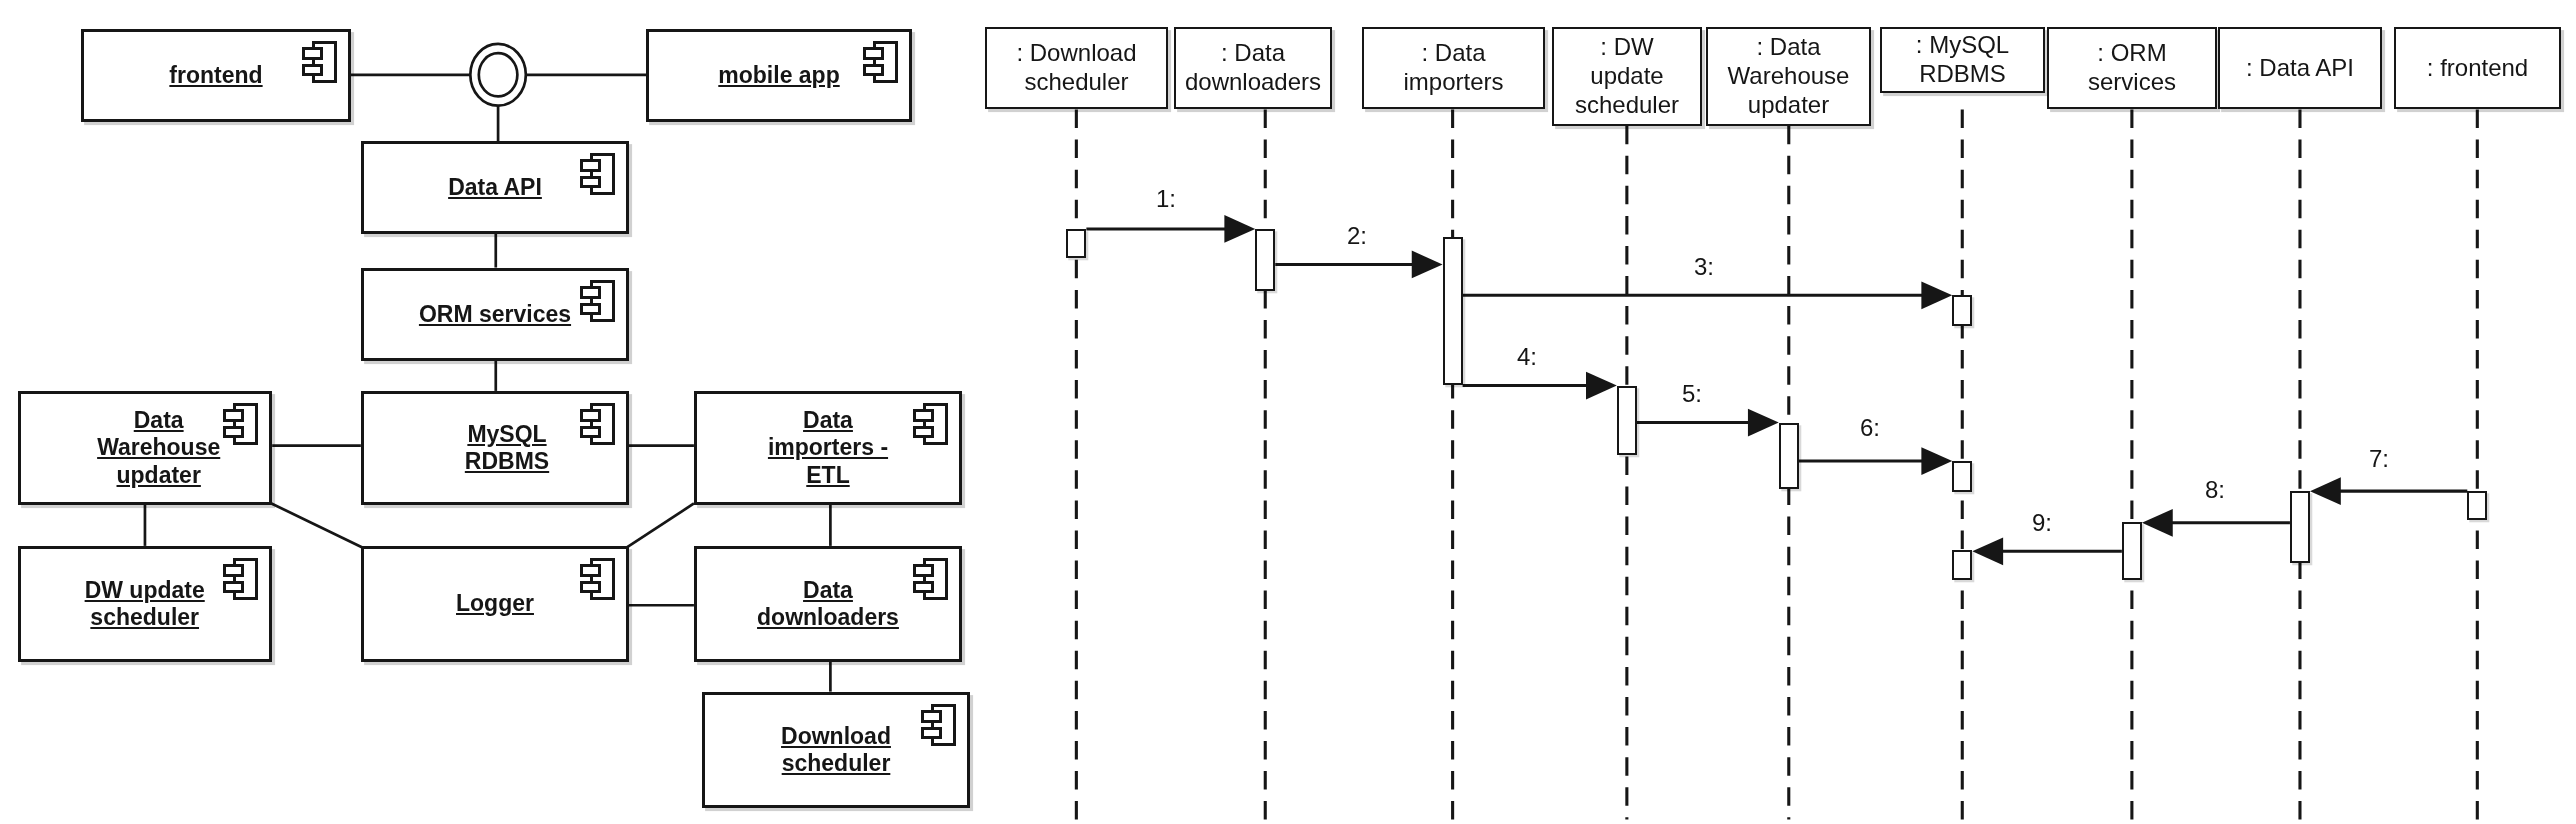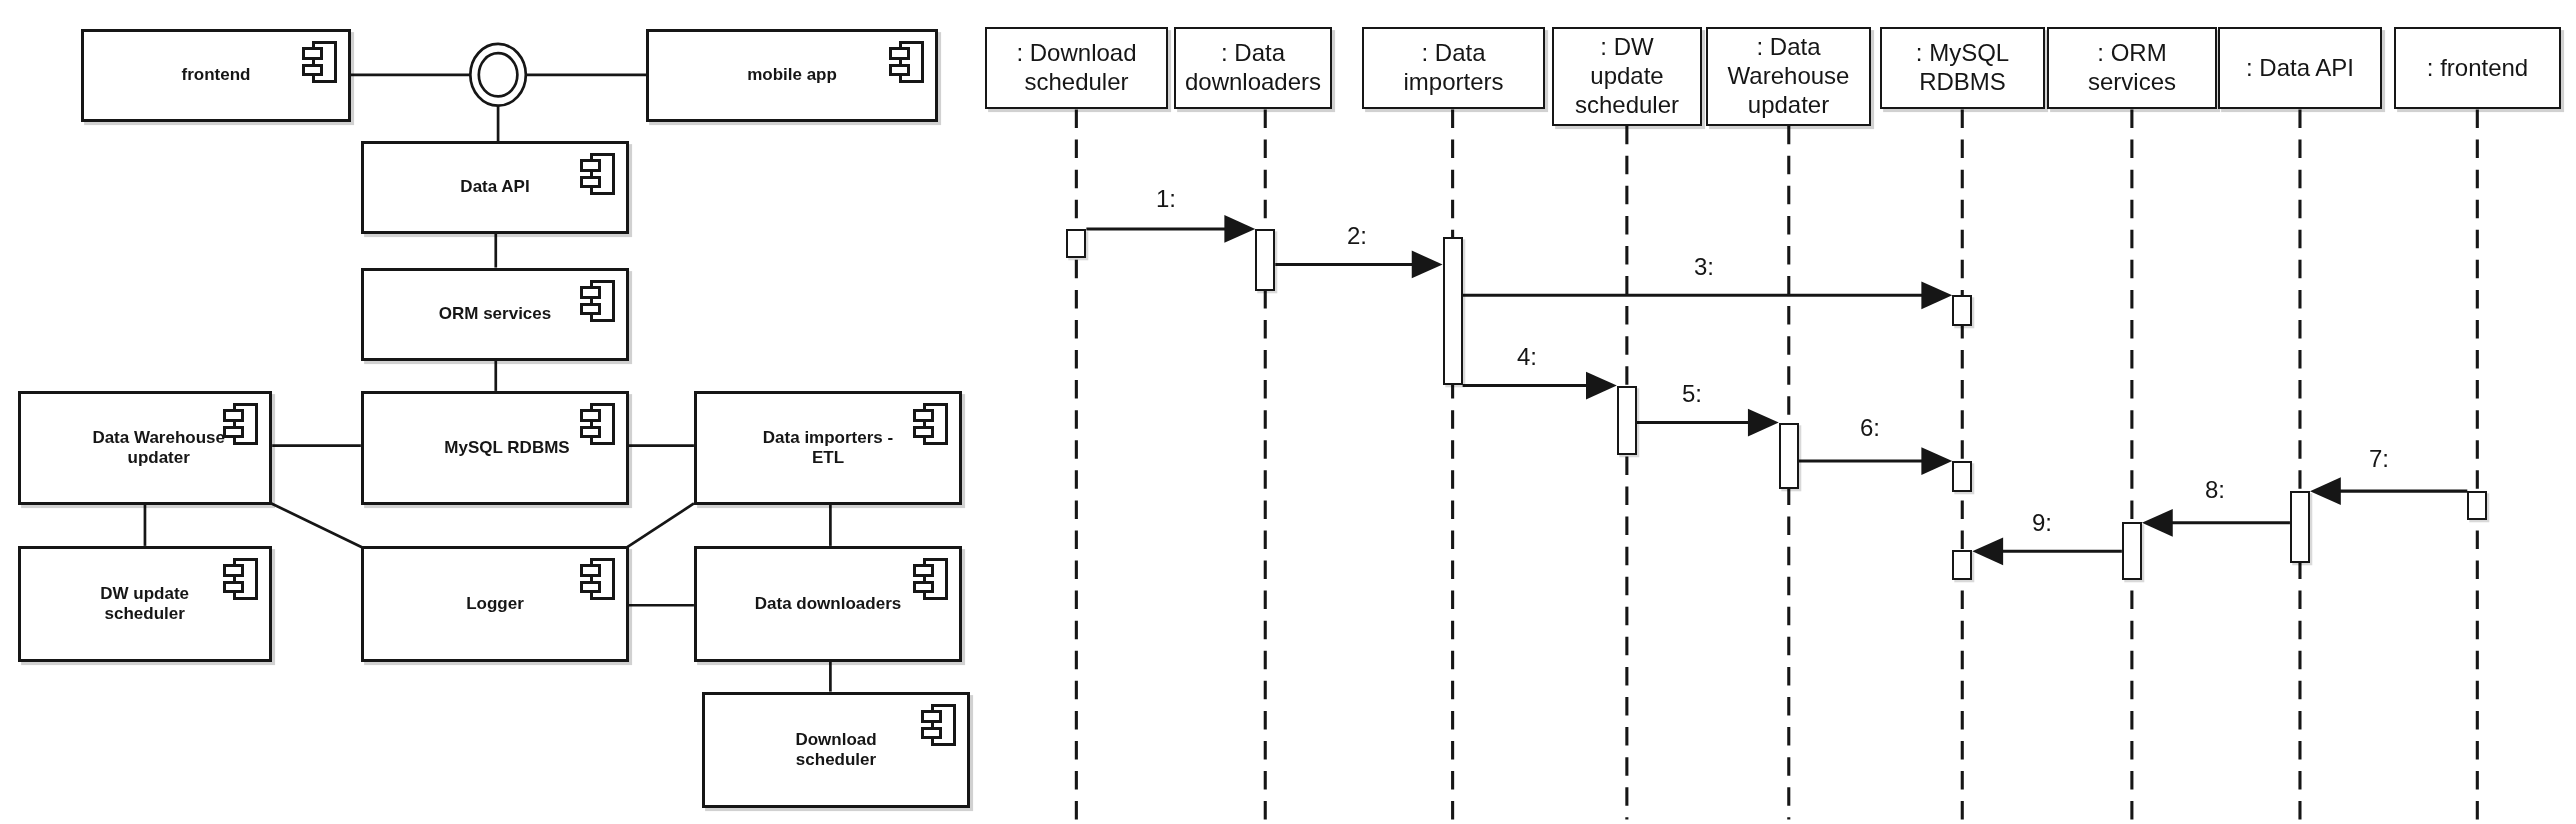--- a/index.html
+++ b/index.html
@@ -5,21 +5,21 @@
   html,body{margin:0;padding:0;background:#ffffff;}
   body{font-family:"Liberation Sans",sans-serif;color:#161616;}
   #stage{position:relative;width:2576px;height:825px;background:#ffffff;overflow:hidden;}
   #diagram-svg{position:absolute;left:0;top:0;}
 
   
   .cbox{
     position:absolute;box-sizing:border-box;background:#ffffff;
     border:3.1px solid #161616;box-shadow:3.1px 3.1px 0 rgba(0,0,0,0.18);
     display:flex;align-items:center;justify-content:center;text-align:center;
-    font-weight:bold;font-size:17px;line-height:1.18;
+    font-weight:bold;font-size:23px;line-height:1.18;text-decoration:underline;
   }
   .cbox .lbl{display:inline-block;}
 
   
   .shead{
     position:absolute;box-sizing:border-box;background:#ffffff;
     border:2.7px solid #161616;box-shadow:3.1px 3.1px 0 rgba(0,0,0,0.18);
     display:flex;align-items:center;justify-content:center;text-align:center;
     font-weight:400;font-size:24px;line-height:1.2;padding:0 18.5px;
   }
@@ -90,21 +90,21 @@
       <polygon points="2558,715 2598,697 2598,733" fill="#161616"></polygon>
     </svg>
 <div class="cbox" style="left: 81px; top: 29px; width: 270px; height: 93px;">
       <div class="lbl">frontend</div>
       <div class="comp-icon">
         <div class="ci-body"></div>
         <div class="ci-tab ci-tab1"></div>
         <div class="ci-tab ci-tab2"></div>
       </div>
     </div>
-    <div class="cbox" style="left: 646px; top: 29px; width: 292px; height: 93px;">
+    <div class="cbox" style="left: 646px; top: 29px; width: 266px; height: 93px;">
       <div class="lbl">mobile app</div>
       <div class="comp-icon">
         <div class="ci-body"></div>
         <div class="ci-tab ci-tab1"></div>
         <div class="ci-tab ci-tab2"></div>
       </div>
     </div>
     <div class="cbox" style="left: 361px; top: 141px; width: 268px; height: 93px; justify-content: center;">
       <div class="lbl">Data API</div>
       <div class="comp-icon">
@@ -185,21 +185,21 @@
     </div>
     <div class="shead" style="left: 1362px; top: 27px; width: 183px; height: 82px;">
       <div class="lbl">: Data importers</div>
     </div>
     <div class="shead" style="left: 1552px; top: 27px; width: 150px; height: 99px;">
       <div class="lbl">: DW update scheduler</div>
     </div>
     <div class="shead" style="left: 1706px; top: 27px; width: 165px; height: 99px;">
       <div class="lbl">: Data Warehouse updater</div>
     </div>
-    <div class="shead" style="left: 1880px; top: 27px; width: 165px; height: 82px;">
+    <div class="shead" style="left: 1880px; top: 27px; width: 165px; height: 66px;">
       <div class="lbl">: MySQL RDBMS</div>
     </div>
     <div class="shead" style="left: 2047px; top: 27px; width: 170px; height: 82px;">
       <div class="lbl">: ORM services</div>
     </div>
     <div class="shead" style="left: 2218px; top: 27px; width: 164px; height: 82px;">
       <div class="lbl">: Data API</div>
     </div>
     <div class="shead" style="left: 2394px; top: 27px; width: 167px; height: 82px;">
       <div class="lbl">: frontend</div>

